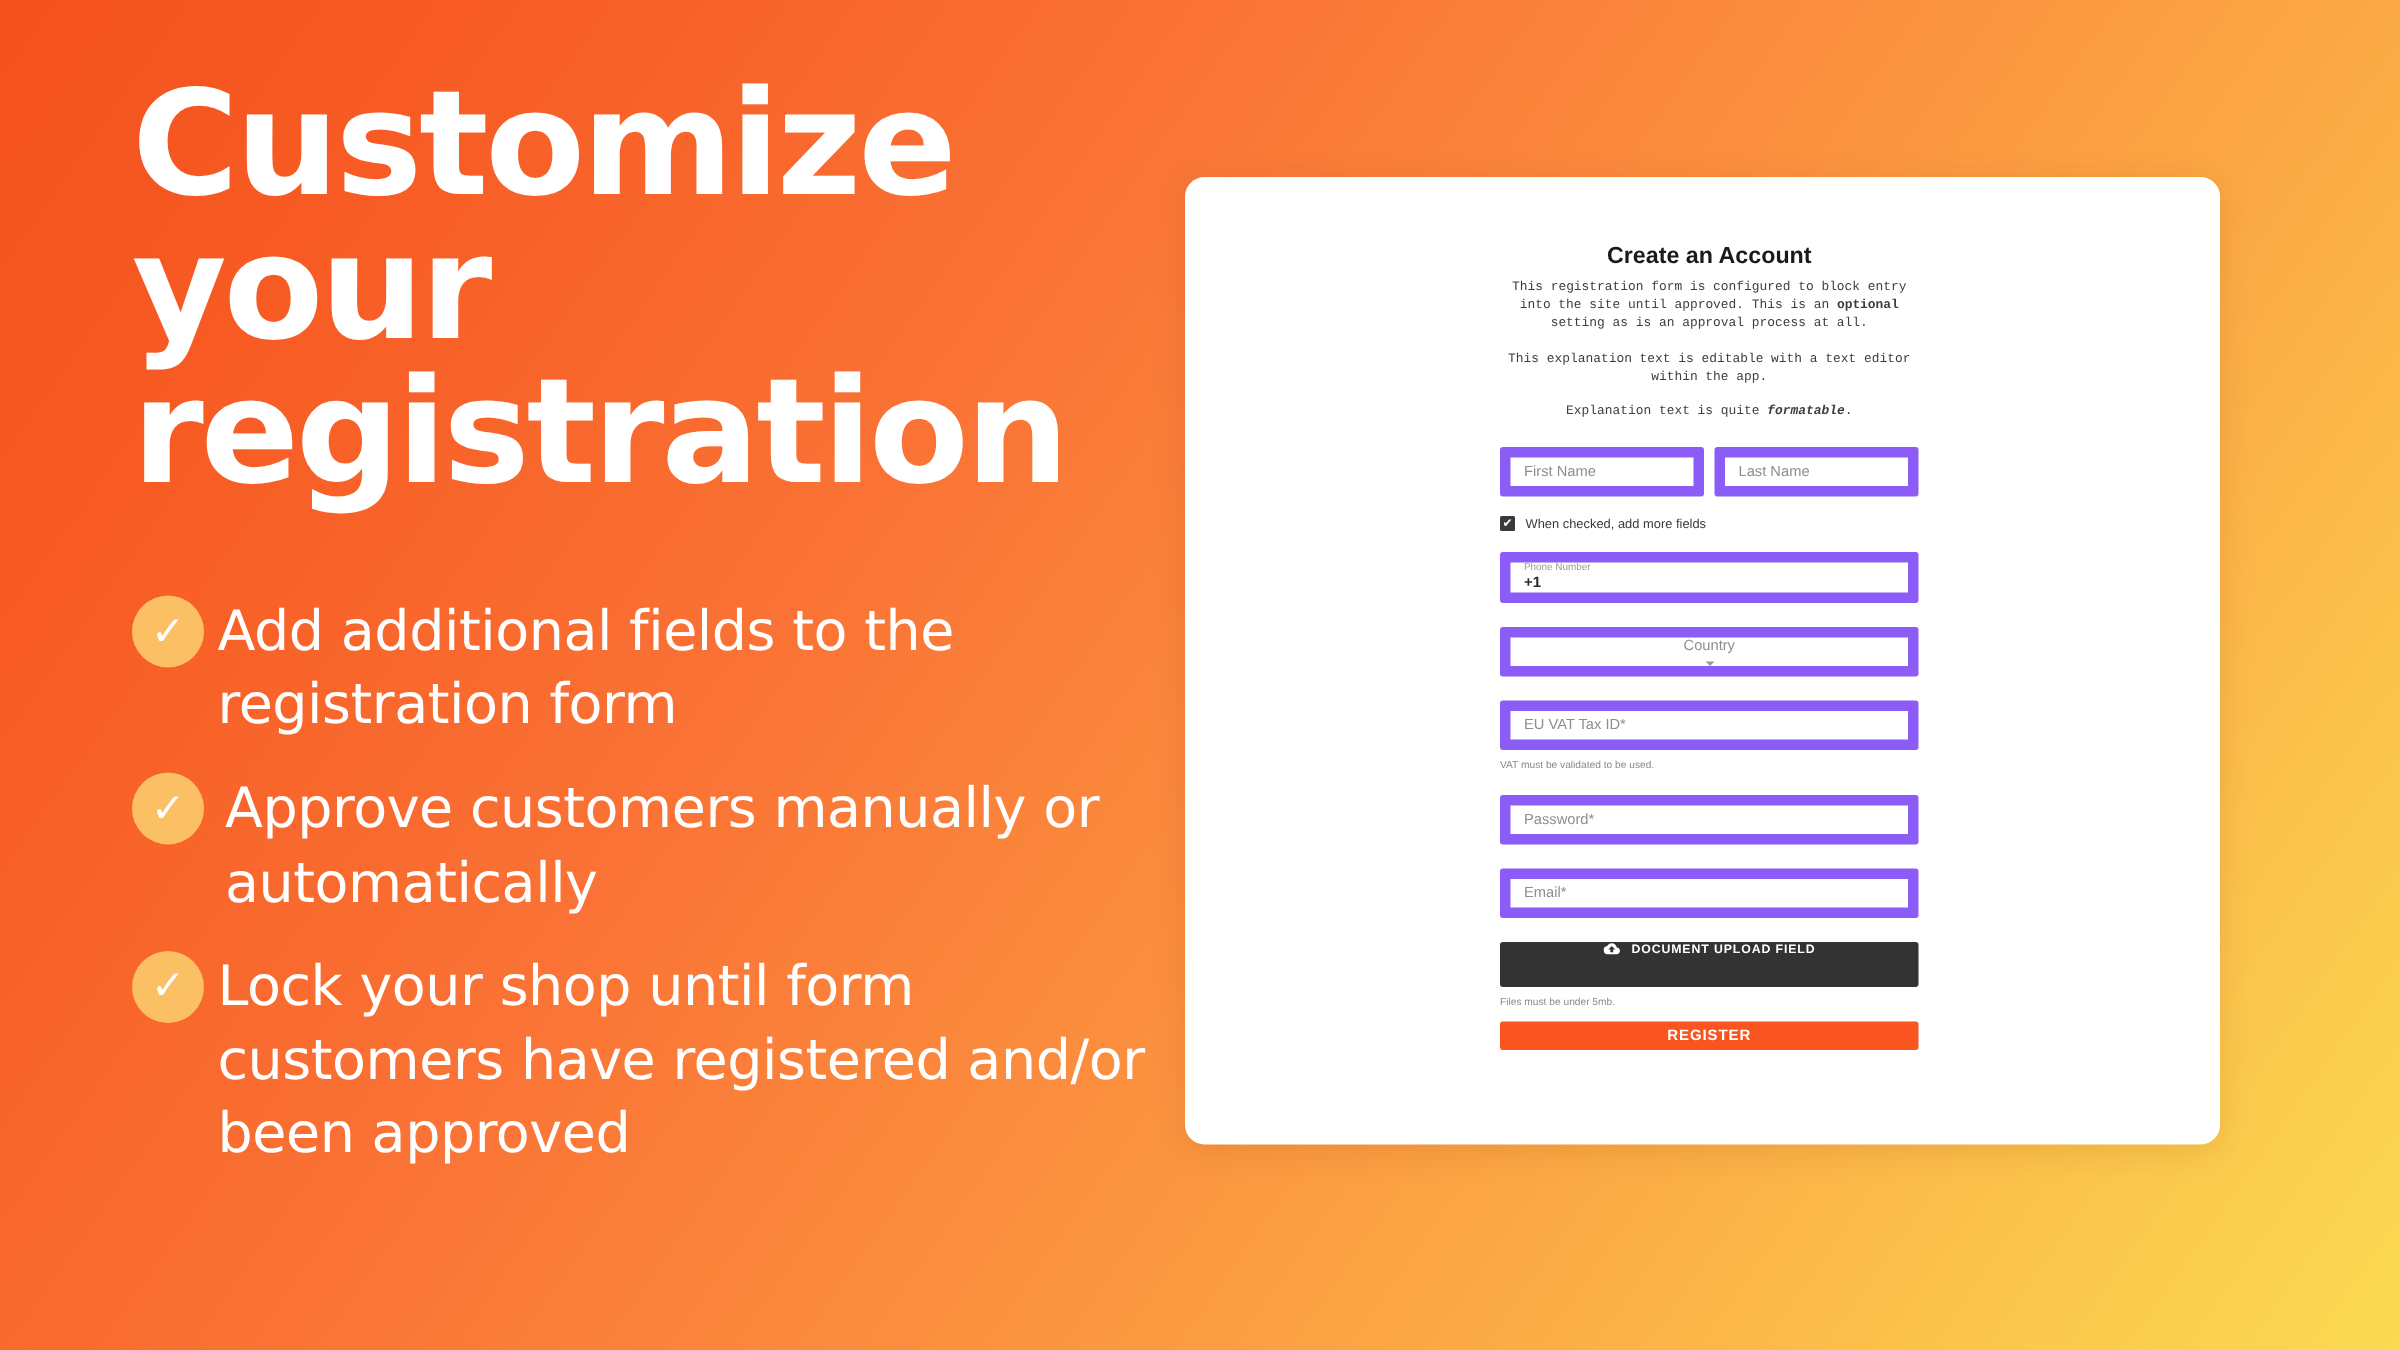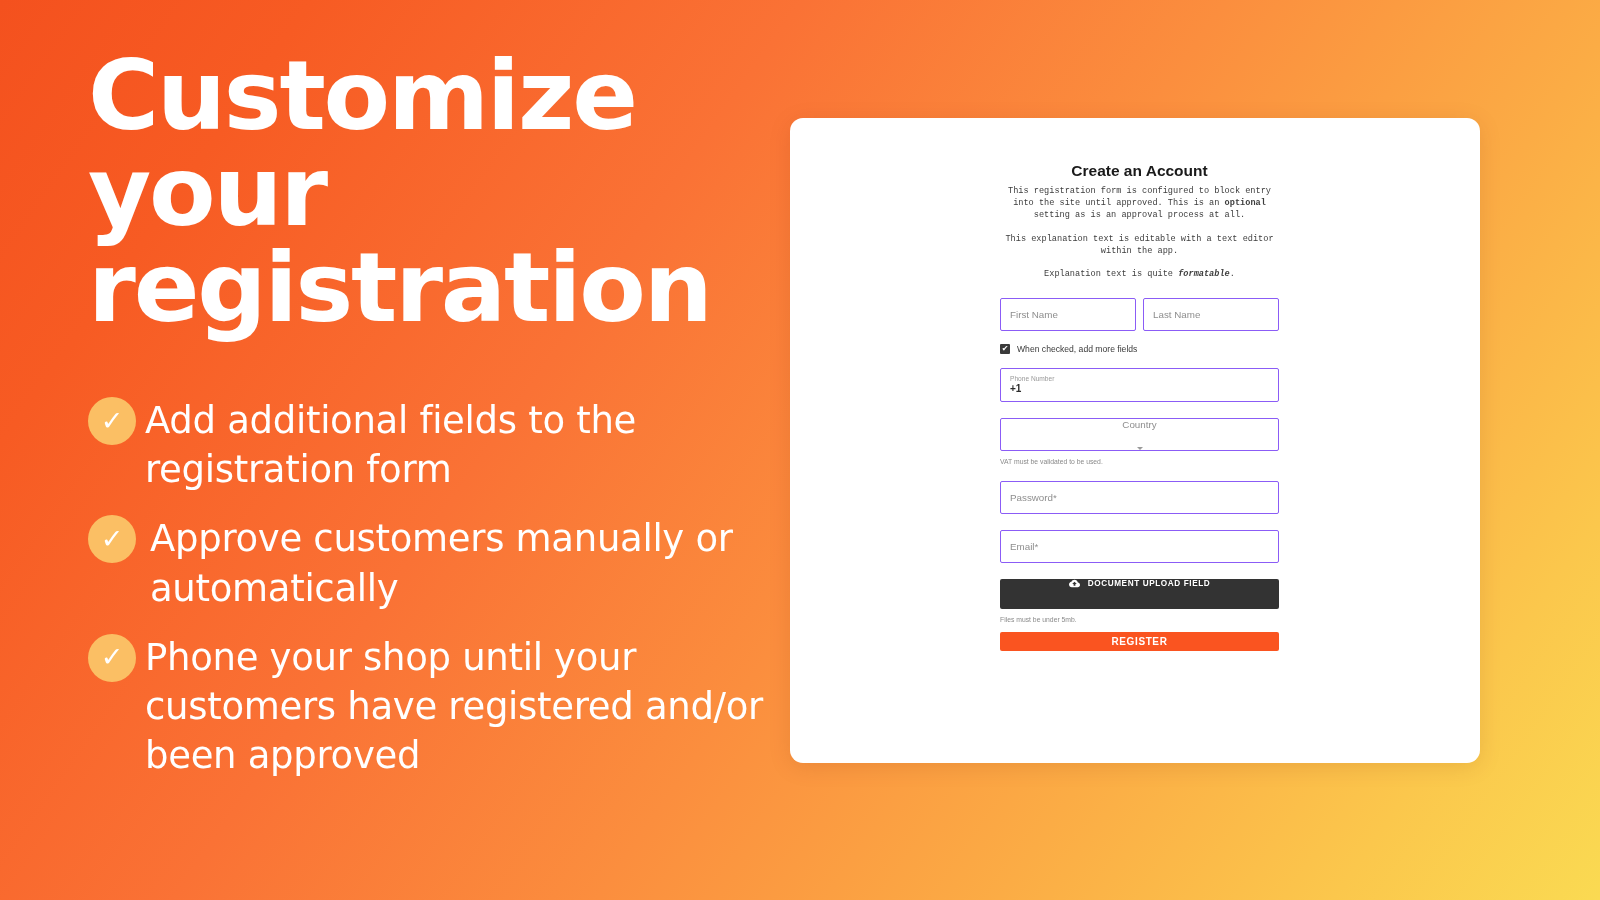--- a/index.html
+++ b/index.html
@@ -76,21 +76,21 @@
     line-height:1.42;
     color:#3d3d3d;
     font-family:Liberation Mono, monospace;
   }
   .form-sub b { font-weight:bold; }
   .form-sub.gap { margin-top:11px; }
   .form-sub i { font-style:italic; font-weight:bold; }
 
   .row { display:flex; gap:7px; margin-top:18px; }
   .field {
-    border:1px solid #8b5cf6;
+    border:7px solid #8b5cf6;
     border-radius:2px;
     height:33px;
     background:#fff;
     display:flex;
     align-items:center;
     padding:0 9px;
     font-size:9.8px;
     color:#8e8e8e;
     width:100%;
     position:relative;
@@ -191,21 +191,21 @@
       <span class="check-circle">
         <span>✓</span>
       </span>
       <span class="bullet-text">Approve customers manually or automatically</span>
     </div>
 
     <div class="bullet b3">
       <span class="check-circle">
         <span>✓</span>
       </span>
-      <span class="bullet-text">Phone your shop until your customers have registered and/or been approved</span>
+      <span class="bullet-text">Lock your shop until form customers have registered and/or been approved</span>
     </div>
 
   </div>
 </div>
 
 <div class="card">
   <div class="form">
 
     <div class="form-title">Create an Account</div>
 
@@ -239,20 +239,23 @@
     <div class="field stacked mt14">
       <span class="minilabel">Phone Number</span>
       <span class="minival">+1</span>
     </div>
 
     <div class="field select mt16">
       <span>Country</span>
       <span class="caret"></span>
     </div>
 
+    <div class="field mt16">
+      <span>EU VAT Tax ID*</span>
+    </div>
 
 
     <div class="helper">VAT must be validated to be used.</div>
 
     <div class="field mt16">
       <span>Password*</span>
     </div>
 
     <div class="field mt16">
       <span>Email*</span>

